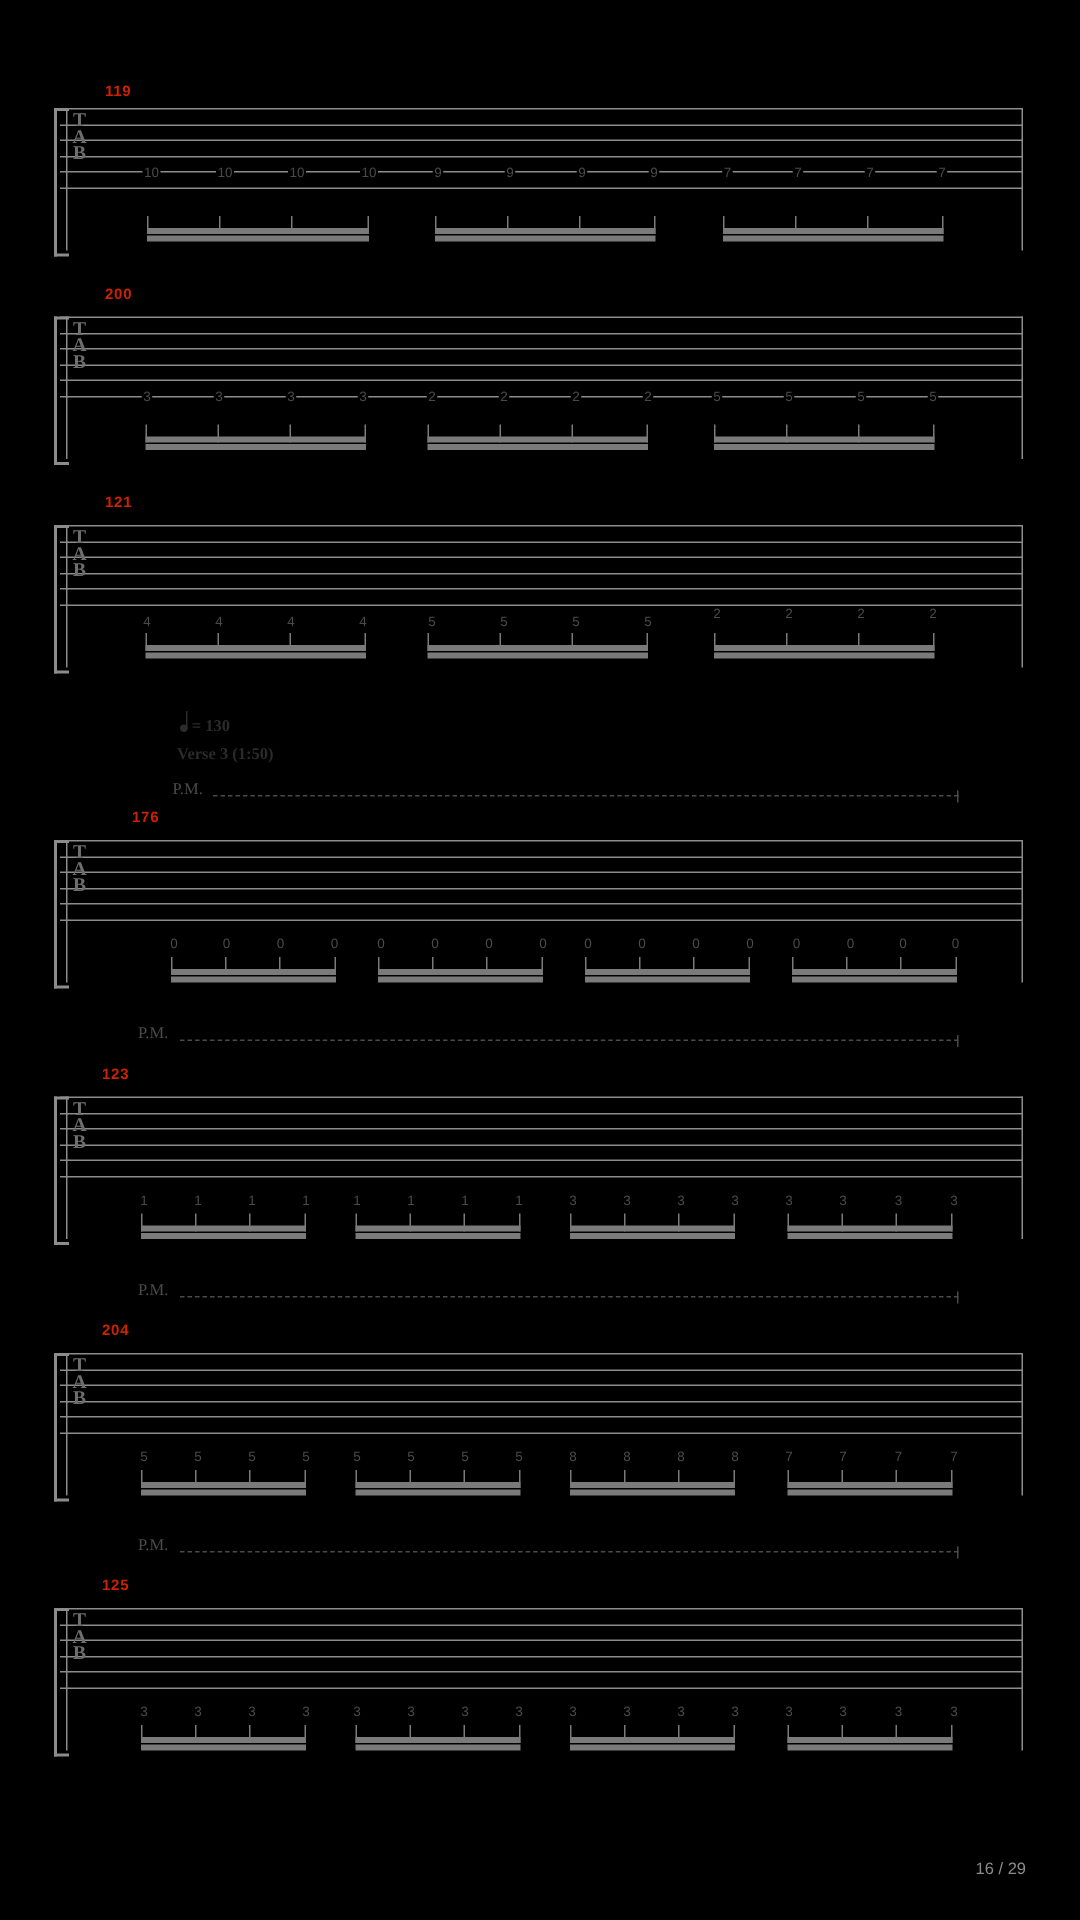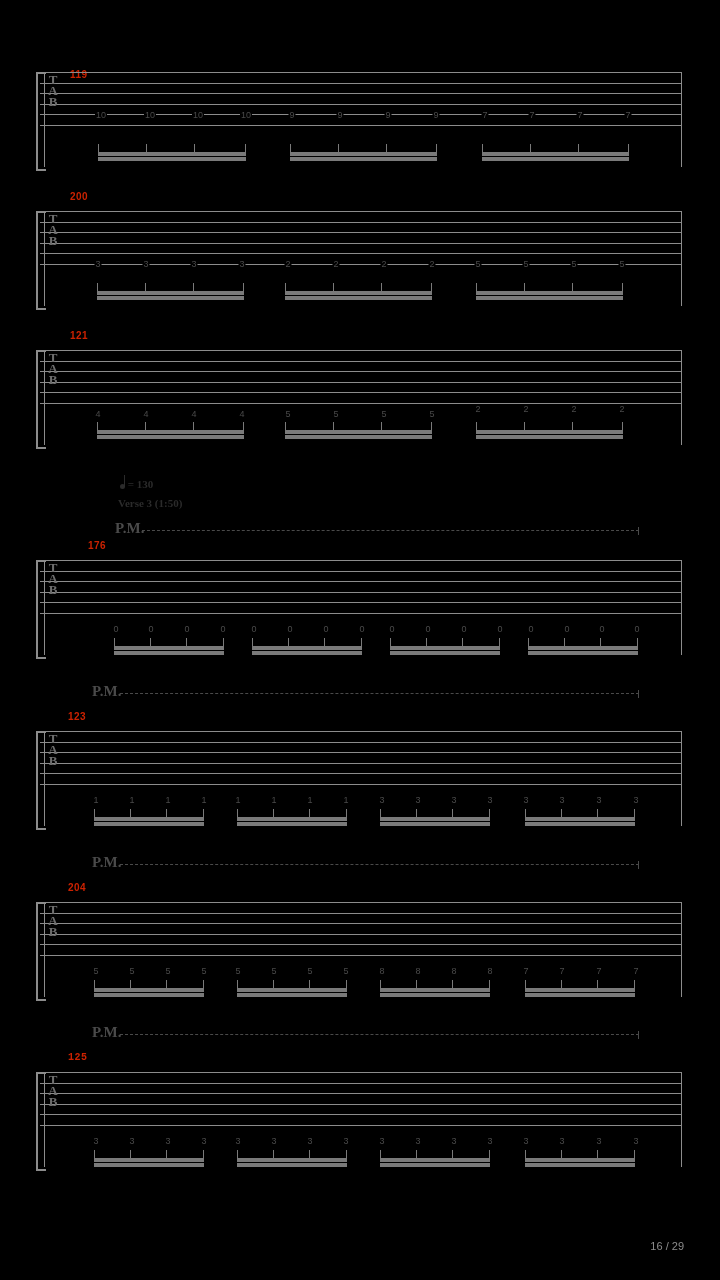--- a/index.html
+++ b/index.html
@@ -155,23 +155,23 @@
   .section-label {
     position: absolute;
     color: #2b2b2b;
     font-size: 11px;
     font-weight: bold;
     font-family: "Liberation Serif", serif;
   }
   .pm {
     position: absolute;
     color: #4a4a4a;
-    font-size: 15px;
+    font-size: 11px;
     font-family: "Liberation Serif", serif;
-    font-weight: bold;
+    font-weight: normal;
   }
   .pm-line {
     position: absolute;
     height: 1px;
     border-top: 1px dashed #4a4a4a;
   }
   .pm-line::after {
     content: "";
     position: absolute;
     right: 0;
@@ -189,21 +189,21 @@
     font-size: 11px;
     font-family: "Liberation Sans", sans-serif;
   }
 </style>
 </head>
 <body>
 
 <div class="page">
 
   <div class="system" style="top:50px;">
-    <div class="measure-number" style="left:70px; top:19px;">119</div>
+    <div class="measure-number" style="left:70px; top:6px;">119</div>
     <div class="bracket" style="top:22px;"></div>
     <div class="barline-left" style="top:22px; height:95px;"></div>
     <div class="barline-right" style="top:22px; height:95px;"></div>
     <div class="staff" style="top:22px;">
       <div class="line"></div>
       <div class="line"></div>
       <div class="line"></div>
       <div class="line"></div>
       <div class="line"></div>
       <div class="line"></div>
@@ -590,21 +590,21 @@
         <div class="stem" style="left:109px;"></div>
       <div class="beam b1"></div>
         <div class="beam b2"></div>
     </div>
   </div>
 
   <div class="pm" style="left:92px; top:1024px;">P.M.</div>
   <div class="pm-line" style="left:120px; top:1034px; width:519px;"></div>
 
   <div class="system" style="top:1050px;">
-    <div class="measure-number" style="left:68px; top:2px;font-family:Liberation Mono, monospace;">125</div>
+    <div class="measure-number" style="left:68px; top:2px;">125</div>
     <div class="bracket" style="top:22px;"></div>
     <div class="barline-left" style="top:22px; height:95px;"></div>
     <div class="barline-right" style="top:22px; height:95px;"></div>
     <div class="staff" style="top:22px;">
       <div class="line"></div>
         <div class="line"></div>
         <div class="line"></div>
       <div class="line"></div>
         <div class="line"></div>
         <div class="line"></div>

